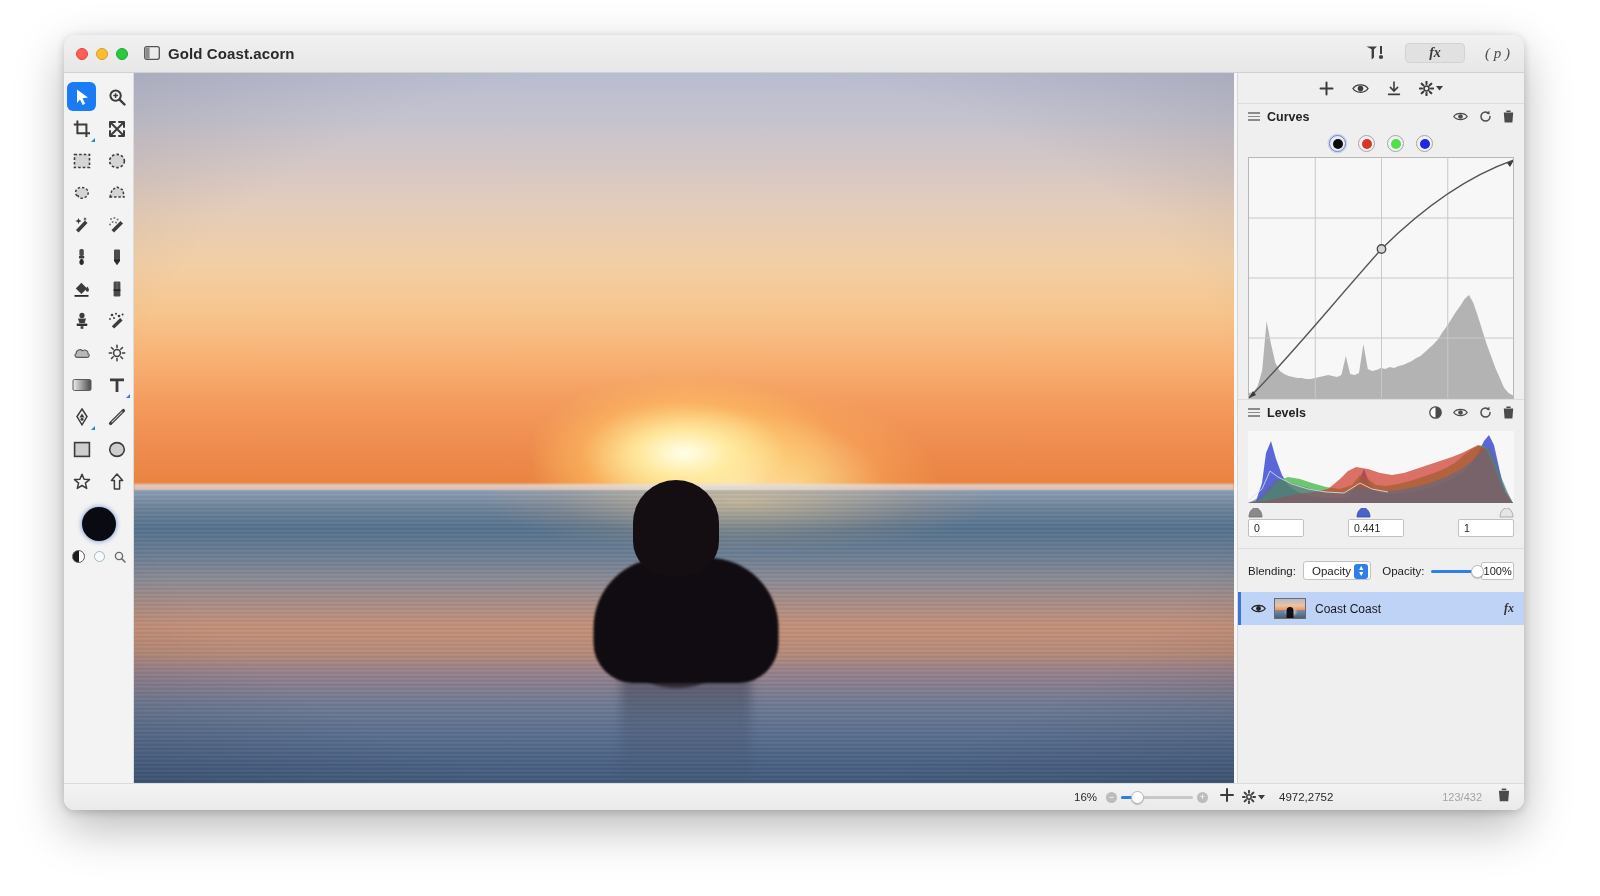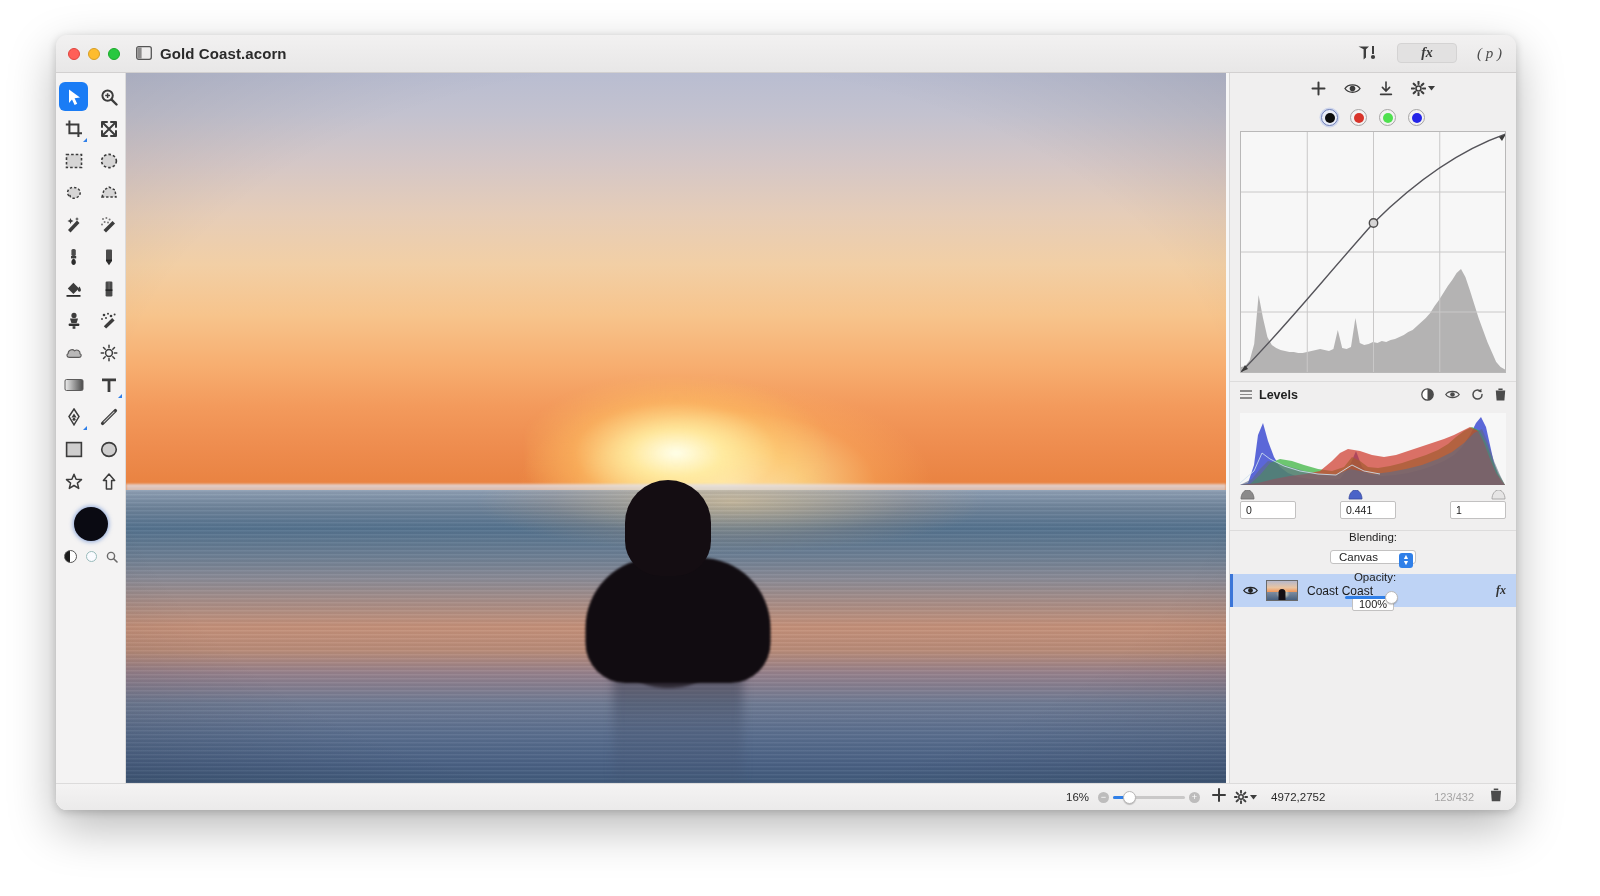--- a/index.html
+++ b/index.html
@@ -6,21 +6,21 @@
   html, body {
     width: 1600px; height: 896px;
     background: #ffffff;
     font-family: "Liberation Sans", sans-serif;
     overflow: hidden;
   }
   #root { position: relative; width: 1600px; height: 896px; background:#fff; }
 
   
   .window {
-    position: absolute; left: 56px; top: 35px;
+    position: absolute; left: 64px; top: 35px;
     width: 1460px; height: 775px;
     background: #ececec;
     border-radius: 11px;
     box-shadow: 0 18px 48px rgba(0,0,0,.28), 0 2px 8px rgba(0,0,0,.18);
     overflow: hidden;
   }
 
   
   .titlebar {
     position: absolute; left:0; top:0; width:100%; height:38px;
@@ -204,21 +204,21 @@
   .lv-handle { position:absolute; top:1px; width:15px; height:10px; }
   .lv-inputs { margin:2px 10px 0; height:20px; position:relative; }
   .lv-field {
     position:absolute; top:0; width:56px; height:18px;
     background:#fff; border:1px solid #c2c1c1; border-radius:2px;
     font-size:10.5px; color:#1a1a1a; display:flex; align-items:center; padding-left:5px;
   }
 
   .blendrow {
     margin-top:9px; height:44px; display:flex; align-items:center; padding:0 10px;
-    border-top:1px solid #dddcdc; gap:7px; font-size:11.5px; color:#222;flex-direction:column;
+    border-top:1px solid #dddcdc; gap:7px; font-size:11.5px; color:#222;
   }
   .blend-select {
     width:86px; height:19px; background:#fff; border:1px solid #c3c2c2; border-radius:3px;
     display:flex; align-items:center; position:relative; padding-left:8px; font-size:11.5px;
   }
   .blend-stepper {
     position:absolute; right:2px; top:1.5px; width:14px; height:15px;
     background:#2f7fe8; border-radius:3px; color:#fff; font-size:7px;
     display:flex; flex-direction:column; align-items:center; justify-content:center; line-height:6px;
   }
@@ -546,20 +546,42 @@
               <g stroke="#3c3c3c" stroke-width="2.1" stroke-linecap="round">
                 <path d="M7.5 .8v2.2M7.5 12v2.2M.8 7.5h2.2M12 7.5h2.2M2.7 2.7l1.6 1.6M10.7 10.7l1.6 1.6M12.3 2.7l-1.6 1.6M4.3 10.7l-1.6 1.6"></path>
               </g>
             </svg>
           <svg width="7" height="5" viewBox="0 0 7 5">
               <path d="M0 0 L3.5 4.6 L7 0Z" fill="#3c3c3c"></path>
             </svg>
         </span>
       </div>
 
+      <div class="panel-head">
+        <div class="hamburger">
+            <i></i>
+            <i></i>
+            <i></i>
+          </div>
+        <span class="panel-title">Curves</span>
+        <div class="panel-head-actions">
+          <svg width="15" height="11" viewBox="0 0 15 11">
+              <path d="M.8 5.5 C3.6 1.4 11.4 1.4 14.2 5.5 C11.4 9.6 3.6 9.6 .8 5.5Z" fill="none" stroke="#4b4b4b" stroke-width="1.3"></path>
+              <circle cx="7.5" cy="5.5" r="2.3" fill="#4b4b4b"></circle>
+            </svg>
+          <svg width="13" height="13" viewBox="0 0 13 13">
+              <path d="M11 6.5 A4.5 4.5 0 1 1 6.5 2 A4.5 4.5 0 0 1 9.8 3.4" fill="none" stroke="#4b4b4b" stroke-width="1.5" stroke-linecap="round"></path>
+              <path d="M10.6 .8 L10.2 4.2 L6.9 3.3Z" fill="#4b4b4b"></path>
+            </svg>
+          <svg width="11" height="13" viewBox="0 0 11 13">
+              <path d="M.8 2.6h9.4L9.4 12.4H1.6Z" fill="#4b4b4b"></path>
+              <rect x="3.4" y=".5" width="4.2" height="1.5" fill="#4b4b4b"></rect>
+            </svg>
+        </div>
+      </div>
 
       <div class="channels">
         <div class="chan sel">
             <b style="background:#0d0d0d"></b>
           </div>
         <div class="chan">
             <b style="background:#d8342a"></b>
           </div>
         <div class="chan">
             <b style="background:#4fe04f"></b>
@@ -584,21 +606,21 @@
           </g>
 
           <path fill="none" stroke="#55545a" stroke-width="1.4" d="M0,240 C 40,200 80,150 132.5,91 C 180,44 225,16 265,2"></path>
 
           <path d="M0,240 l7,-3 l-3,-4 Z" fill="#3a3a3a"></path>
           <path d="M265,2 l-7,3 l3,4 Z" fill="#3a3a3a"></path>
           <circle cx="132.5" cy="91" r="4.2" fill="#d6d5d5" stroke="#4b4a4a" stroke-width="1.4"></circle>
         </svg>
       </div>
 
-      <div class="panel-head" style="margin-top:8px;">
+      <div class="panel-head" style="margin-top:0;">
         <div class="hamburger">
             <i></i>
             <i></i>
             <i></i>
           </div>
         <span class="panel-title">Levels</span>
         <div class="panel-head-actions">
           <svg width="13" height="13" viewBox="0 0 13 13">
               <circle cx="6.5" cy="6.5" r="5.7" fill="#fff" stroke="#4b4b4b" stroke-width="1.3"></circle>
               <path d="M6.5 .8 A5.7 5.7 0 0 1 6.5 12.2 Z" fill="#4b4b4b"></path>
@@ -652,21 +674,21 @@
 
       <div class="lv-inputs">
         <div class="lv-field" style="left:0;">0</div>
         <div class="lv-field" style="left:100px;">0.441</div>
         <div class="lv-field" style="right:0;">1</div>
       </div>
 
       <div class="blendrow">
         <span>Blending:</span>
         <div class="blend-select">
-          <span>Canvas</span>
+          <span>Opacity</span>
           <span class="blend-stepper">▲<br>▼</span>
         </div>
         <span style="margin-left:4px;">Opacity:</span>
         <div class="op-slider">
           <div class="op-track"></div>
           <div class="op-knob"></div>
         </div>
         <div class="op-field">100%</div>
       </div>
 

